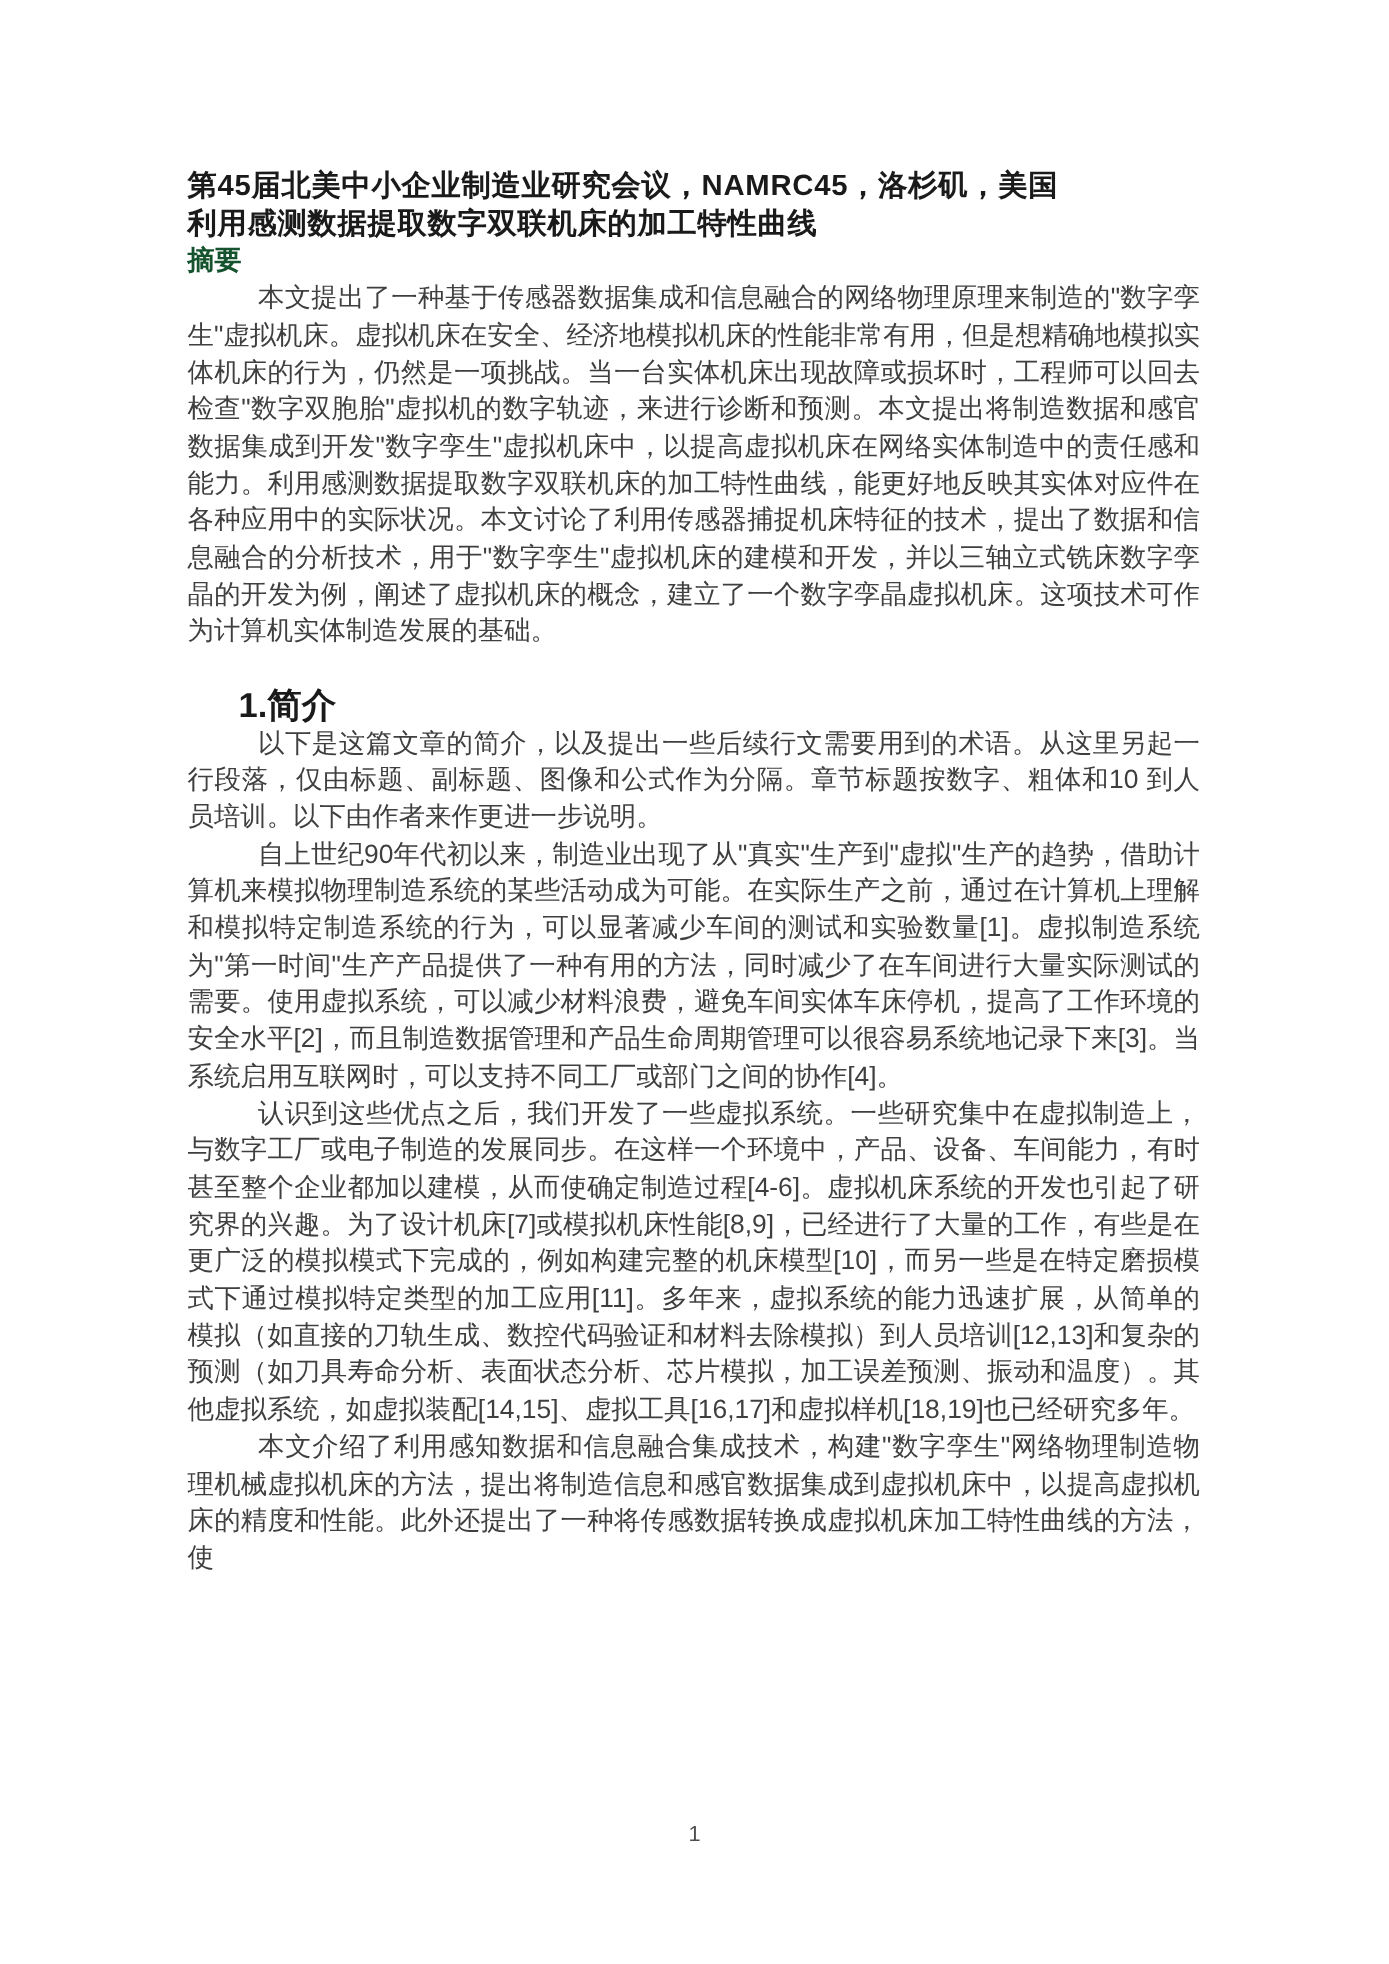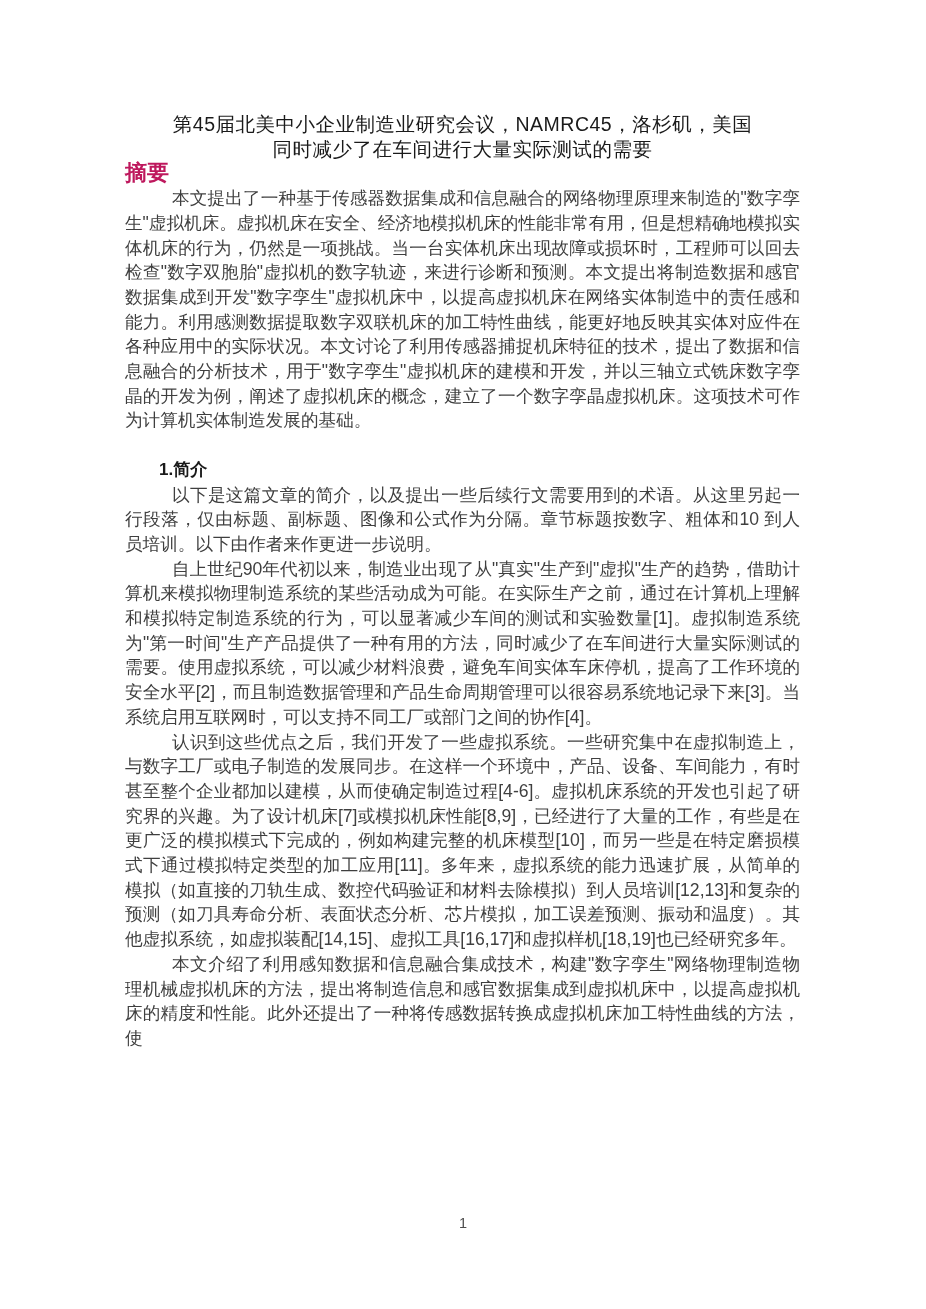--- a/index.html
+++ b/index.html
@@ -17,42 +17,41 @@
   }
   .content {
     position: absolute;
     left: 125px;
     top: 112px;
     width: 675px;
   }
   .title-line {
     font-size: 19.5px;
     line-height: 24.7px;
-    font-weight: 400;
-    text-align: center;
+    font-weight: 700;
     color: #1a1a1a;
     letter-spacing: 0.5px;
   }
   .abstract-heading {
-    font-size: 22px;
+    font-size: 18px;
     line-height: 24.7px;
     font-weight: 700;
-    color: #be185d;
+    color: #14532d;
   }
   .para {
     margin: 0;
     font-size: 17.6px;
     line-height: 24.7px;
     text-align: justify;
     text-indent: 47px;
     color: #3f3f3f;
     word-break: break-all;
   }
   .section-heading {
-    font-size: 17px;
+    font-size: 23px;
     line-height: 24.7px;
     font-weight: 700;
     color: #1a1a1a;
     margin: 24.7px 0 0 34px;
   }
   .page-number {
     position: absolute;
     top: 1213px;
     left: 0;
     right: 0;
@@ -61,21 +60,21 @@
     line-height: 20px;
     color: #4d4d4d;
   }
 </style>
 </head>
 <body>
 
 <div class="page">
   <div class="content">
     <div class="title-line">第45届北美中小企业制造业研究会议，NAMRC45，洛杉矶，美国</div>
-    <div class="title-line">同时减少了在车间进行大量实际测试的需要</div>
+    <div class="title-line">利用感测数据提取数字双联机床的加工特性曲线</div>
 
     <div class="abstract-heading">摘要</div>
     <p class="para">本文提出了一种基于传感器数据集成和信息融合的网络物理原理来制造的"数字孪生"虚拟机床。虚拟机床在安全、经济地模拟机床的性能非常有用，但是想精确地模拟实体机床的行为，仍然是一项挑战。当一台实体机床出现故障或损坏时，工程师可以回去检查"数字双胞胎"虚拟机的数字轨迹，来进行诊断和预测。本文提出将制造数据和感官数据集成到开发"数字孪生"虚拟机床中，以提高虚拟机床在网络实体制造中的责任感和能力。利用感测数据提取数字双联机床的加工特性曲线，能更好地反映其实体对应件在各种应用中的实际状况。本文讨论了利用传感器捕捉机床特征的技术，提出了数据和信息融合的分析技术，用于"数字孪生"虚拟机床的建模和开发，并以三轴立式铣床数字孪晶的开发为例，阐述了虚拟机床的概念，建立了一个数字孪晶虚拟机床。这项技术可作为计算机实体制造发展的基础。</p>
 
     <div class="section-heading">1.简介</div>
     <p class="para">以下是这篇文章的简介，以及提出一些后续行文需要用到的术语。从这里另起一行段落，仅由标题、副标题、图像和公式作为分隔。章节标题按数字、粗体和10 到人员培训。以下由作者来作更进一步说明。</p>
     <p class="para">自上世纪90年代初以来，制造业出现了从"真实"生产到"虚拟"生产的趋势，借助计算机来模拟物理制造系统的某些活动成为可能。在实际生产之前，通过在计算机上理解和模拟特定制造系统的行为，可以显著减少车间的测试和实验数量[1]。虚拟制造系统为"第一时间"生产产品提供了一种有用的方法，同时减少了在车间进行大量实际测试的需要。使用虚拟系统，可以减少材料浪费，避免车间实体车床停机，提高了工作环境的安全水平[2]，而且制造数据管理和产品生命周期管理可以很容易系统地记录下来[3]。当系统启用互联网时，可以支持不同工厂或部门之间的协作[4]。</p>
     <p class="para">认识到这些优点之后，我们开发了一些虚拟系统。一些研究集中在虚拟制造上，与数字工厂或电子制造的发展同步。在这样一个环境中，产品、设备、车间能力，有时甚至整个企业都加以建模，从而使确定制造过程[4-6]。虚拟机床系统的开发也引起了研究界的兴趣。为了设计机床[7]或模拟机床性能[8,9]，已经进行了大量的工作，有些是在更广泛的模拟模式下完成的，例如构建完整的机床模型[10]，而另一些是在特定磨损模式下通过模拟特定类型的加工应用[11]。多年来，虚拟系统的能力迅速扩展，从简单的模拟（如直接的刀轨生成、数控代码验证和材料去除模拟）到人员培训[12,13]和复杂的预测（如刀具寿命分析、表面状态分析、芯片模拟，加工误差预测、振动和温度）。其他虚拟系统，如虚拟装配[14,15]、虚拟工具[16,17]和虚拟样机[18,19]也已经研究多年。</p>
     <p class="para">本文介绍了利用感知数据和信息融合集成技术，构建"数字孪生"网络物理制造物理机械虚拟机床的方法，提出将制造信息和感官数据集成到虚拟机床中，以提高虚拟机床的精度和性能。此外还提出了一种将传感数据转换成虚拟机床加工特性曲线的方法，使</p>
   </div>

